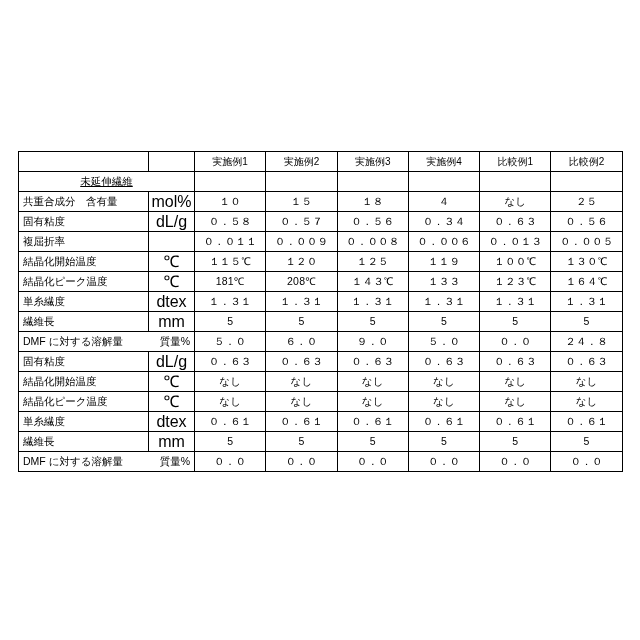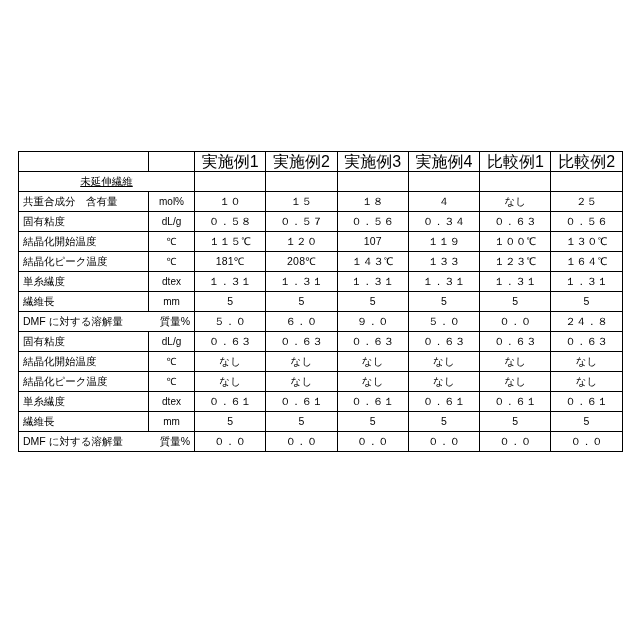--- a/index.html
+++ b/index.html
@@ -56,25 +56,25 @@
     justify-content: space-between;
     align-items: center;
     padding: 0 4px 0 4px;
     box-sizing: border-box;
     width: 100%;
   }
   .lbl-split .a { text-align: center; }
   .lbl-split .b { text-align: center; }
   .unit {
     text-align: center;
-    font-size: 10px;
+    font-size: 16px;
   }
   .hdr {
     text-align: center;
-    font-size: 16px;
+    font-size: 10px;
   }
   .section {
     text-align: left;
     padding-left: 4px;
     font-size: 10.5px;
     text-decoration: underline;
   }
   .val { font-size: 10.5px; letter-spacing: 0.2px; }
   .hdr-empty {
     border-left: 1px solid #000;
@@ -146,33 +146,48 @@
           </td>
           <td class="unit">dL/g</td>
           <td class="val">０．５８</td>
           <td class="val">０．５７</td>
           <td class="val">０．５６</td>
           <td class="val">０．３４</td>
           <td class="val">０．６３</td>
           <td class="val">０．５６</td>
         </tr>
 
+        <tr>
+          <td class="lbl">
+            <div class="lbl-split">
+              <span class="a">複屈折率</span>
+              <span class="b"></span>
+            </div>
+          </td>
+          <td class="unit"></td>
+          <td class="val">０．０１１</td>
+          <td class="val">０．００９</td>
+          <td class="val">０．００８</td>
+          <td class="val">０．００６</td>
+          <td class="val">０．０１３</td>
+          <td class="val">０．００５</td>
+        </tr>
 
 
         <tr>
           <td class="lbl">
             <div class="lbl-split">
               <span class="a">結晶化開始温度</span>
               <span class="b"></span>
             </div>
           </td>
           <td class="unit">℃</td>
           <td class="val">１１５℃</td>
           <td class="val">１２０</td>
-          <td class="val">107</td>
+          <td class="val">１２５</td>
           <td class="val">１１９</td>
           <td class="val">１００℃</td>
           <td class="val">１３０℃</td>
         </tr>
 
         <tr>
           <td class="lbl">
             <div class="lbl-split">
               <span class="a">結晶化ピーク温度</span>
               <span class="b"></span>

